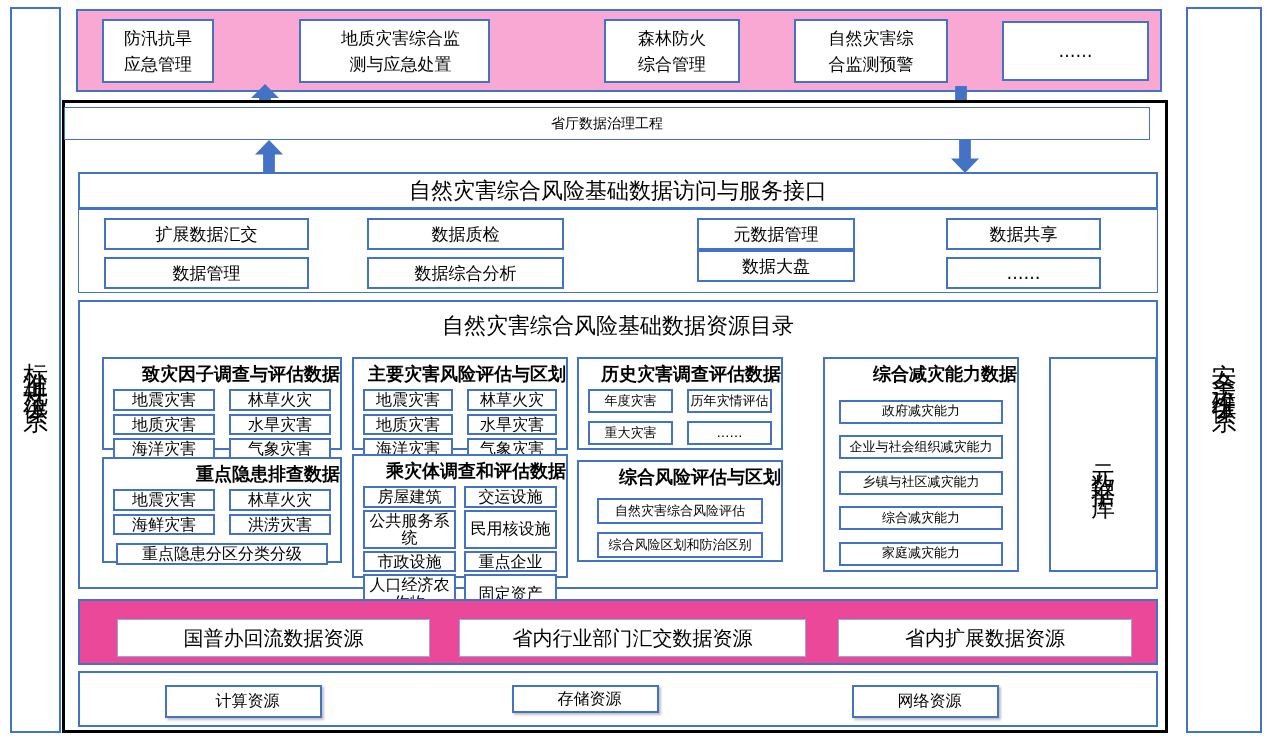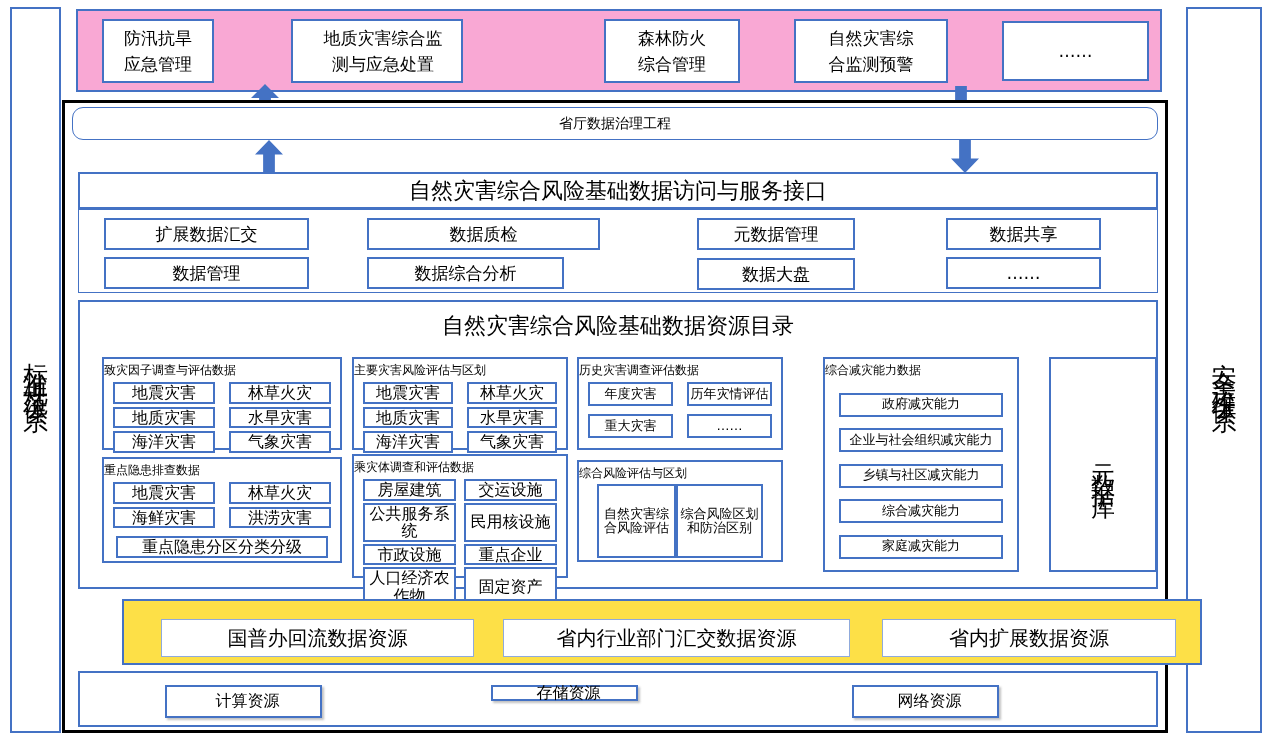--- a/index.html
+++ b/index.html
@@ -18,53 +18,53 @@
              display:flex; align-items:center; justify-content:center; text-align:center; }
 
   .top-apps { position:absolute; left:76px; top:9px; width:1086px; height:83px;
               border:2px solid #4472C4; background:#f9a8d4; }
   .app-box { border-width:2px; font-size:17px; line-height:1.55; }
   .app-box span { white-space:pre-line; }
 
   .main-frame { position:absolute; left:62px; top:100px; width:1106px; height:633px;
                 border:3px solid #000; background:#fff; }
 
-  .gov-bar { left:72px; top:107px; width:1086px; height:33px; font-size:14px; border-width:1px;border-radius:11px; }
+  .gov-bar { left:64px; top:107px; width:1086px; height:33px; font-size:14px; border-width:1px; }
   .svc-bar { left:78px; top:172px; width:1080px; height:37px; font-size:22px; font-weight:500; }
 
   .functions { position:absolute; left:78px; top:209px; width:1080px; height:84px;
                border:1px solid #4472C4; background:#fff; }
   .fn-box { font-size:17px; border-width:2px; }
 
   .catalog { position:absolute; left:78px; top:300px; width:1080px; height:289px;
              border:2px solid #4472C4; background:#fff; }
   .catalog-title { position:absolute; left:0; top:9px; width:100%; text-align:center;
                    font-size:22px; font-weight:500; }
 
   .group { position:absolute; border:2px solid #4472C4; background:#fff; }
-  .group-title { font-size:12px; font-weight:normal; text-align:left; padding:3px 0 2px 0; }
+  .group-title { font-size:18px; font-weight:bold; text-align:right; padding:3px 0 2px 0; }
   .grid2 { display:grid; grid-template-columns:1fr 1fr; gap:3px 14px; padding:1px 9px; }
   .item { border:2px solid #4472C4; background:#fff; font-size:16px; text-align:center;
           display:flex; align-items:center; justify-content:center; min-height:20px; line-height:1.1; }
   .grid2-big .item { min-height:24px; font-size:13px; }
   .grid2-big { gap:8px 14px; }
   .wide-item { margin:7px 12px 0 12px; min-height:20px; }
   .stack { display:flex; flex-direction:column; justify-content:space-evenly;
            height:calc(100% - 22px); padding:0 14px; }
   .stack .item { min-height:24px; font-size:13px; }
-  .stack2 { display:flex; flex-direction:row; justify-content:space-evenly;
+  .stack2 { display:flex; flex-direction:column; justify-content:space-evenly;
             height:calc(100% - 24px); padding:0 18px; }
   .stack2 .item { min-height:26px; font-size:13px; }
   .meta-box { position:absolute; border:2px solid #4472C4; background:#fff;
               display:flex; align-items:center; justify-content:center; }
   .meta-box span { writing-mode:vertical-rl; text-orientation:upright; font-size:24px;
                    letter-spacing:10px; line-height:1; }
 
   .sources { position:absolute; left:78px; top:599px; width:1080px; height:66px;
-             border:2px solid #4472C4; background:#fde047;margin-left:44px; }
+             border:2px solid #4472C4; background:#ec4899; }
   .src-box { border:1px solid #8faadc; font-size:20px; font-weight:500; }
 
   .infra { position:absolute; left:78px; top:671px; width:1080px; height:56px;
            border:2px solid #4472C4; background:#fff; }
   .res-box { border-width:2px; font-size:16px; font-weight:500;
              box-shadow:2px 2px 2px rgba(120,120,120,.45);padding-left:8px; }
 
   
   .arrow { position:absolute; background:#4472C4; }
   .arrow.up   { clip-path:polygon(50% 0, 100% 44%, 71% 44%, 71% 100%, 29% 100%, 29% 44%, 0 44%); }
@@ -80,21 +80,21 @@
   </div>
   <div class="vbar" style="left:1186px;top:7px;width:76px;height:726px;">
     <span class="vtext">安全运维体系</span>
   </div>
 
   <div class="top-apps">
     <div class="bluebox app-box" style="left:24px;top:8px;width:112px;height:64px;">
       <span>防汛抗旱
 应急管理</span>
     </div>
-    <div class="bluebox app-box" style="left:213px;top:8px;width:172px;height:64px;padding-left:12px;">
+    <div class="bluebox app-box" style="left:221px;top:8px;width:191px;height:64px;padding-left:12px;">
       <span>地质灾害综合监
 测与应急处置</span>
     </div>
     <div class="bluebox app-box" style="left:526px;top:8px;width:136px;height:64px;">
       <span>森林防火
 综合管理</span>
     </div>
     <div class="bluebox app-box" style="left:716px;top:8px;width:154px;height:64px;">
       <span>自然灾害综
 合监测预警</span>
@@ -117,36 +117,36 @@
   <div class="arrow down" style="left:951px;top:140px;width:28px;height:33px;"></div>
 
   <div class="bluebox svc-bar">
     <span>自然灾害综合风险基础数据访问与服务接口</span>
   </div>
 
   <div class="functions">
     <div class="bluebox fn-box" style="left:25px;top:8px;width:205px;height:32px;">
       <span>扩展数据汇交</span>
     </div>
-    <div class="bluebox fn-box" style="left:288px;top:8px;width:233px;height:32px;">
+    <div class="bluebox fn-box" style="left:288px;top:8px;width:197px;height:32px;">
       <span>数据质检</span>
     </div>
     <div class="bluebox fn-box" style="left:618px;top:8px;width:158px;height:32px;">
       <span>元数据管理</span>
     </div>
     <div class="bluebox fn-box" style="left:867px;top:8px;width:155px;height:32px;">
       <span>数据共享</span>
     </div>
     <div class="bluebox fn-box" style="left:25px;top:47px;width:205px;height:32px;">
       <span>数据管理</span>
     </div>
     <div class="bluebox fn-box" style="left:288px;top:47px;width:197px;height:32px;">
       <span>数据综合分析</span>
     </div>
-    <div class="bluebox fn-box" style="left:618px;top:48px;width:158px;height:32px;">
+    <div class="bluebox fn-box" style="left:618px;top:40px;width:158px;height:32px;">
       <span>数据大盘</span>
     </div>
     <div class="bluebox fn-box" style="left:867px;top:47px;width:155px;height:32px;">
       <span>……</span>
     </div>
   </div>
 
   <div class="catalog">
     <div class="catalog-title">自然灾害综合风险基础数据资源目录</div>
 
@@ -242,21 +242,21 @@
     </div>
     <div class="bluebox src-box" style="left:758px;top:18px;width:294px;height:38px;">
       <span>省内扩展数据资源</span>
     </div>
   </div>
 
   <div class="infra">
     <div class="bluebox res-box" style="left:85px;top:12px;width:157px;height:33px;">
       <span>计算资源</span>
     </div>
-    <div class="bluebox res-box" style="left:411px;top:12px;width:147px;height:16px;">
+    <div class="bluebox res-box" style="left:432px;top:12px;width:147px;height:28px;">
       <span>存储资源</span>
     </div>
     <div class="bluebox res-box" style="left:772px;top:12px;width:147px;height:33px;">
       <span>网络资源</span>
     </div>
   </div>
 
 </div>
 
 </body></html>

